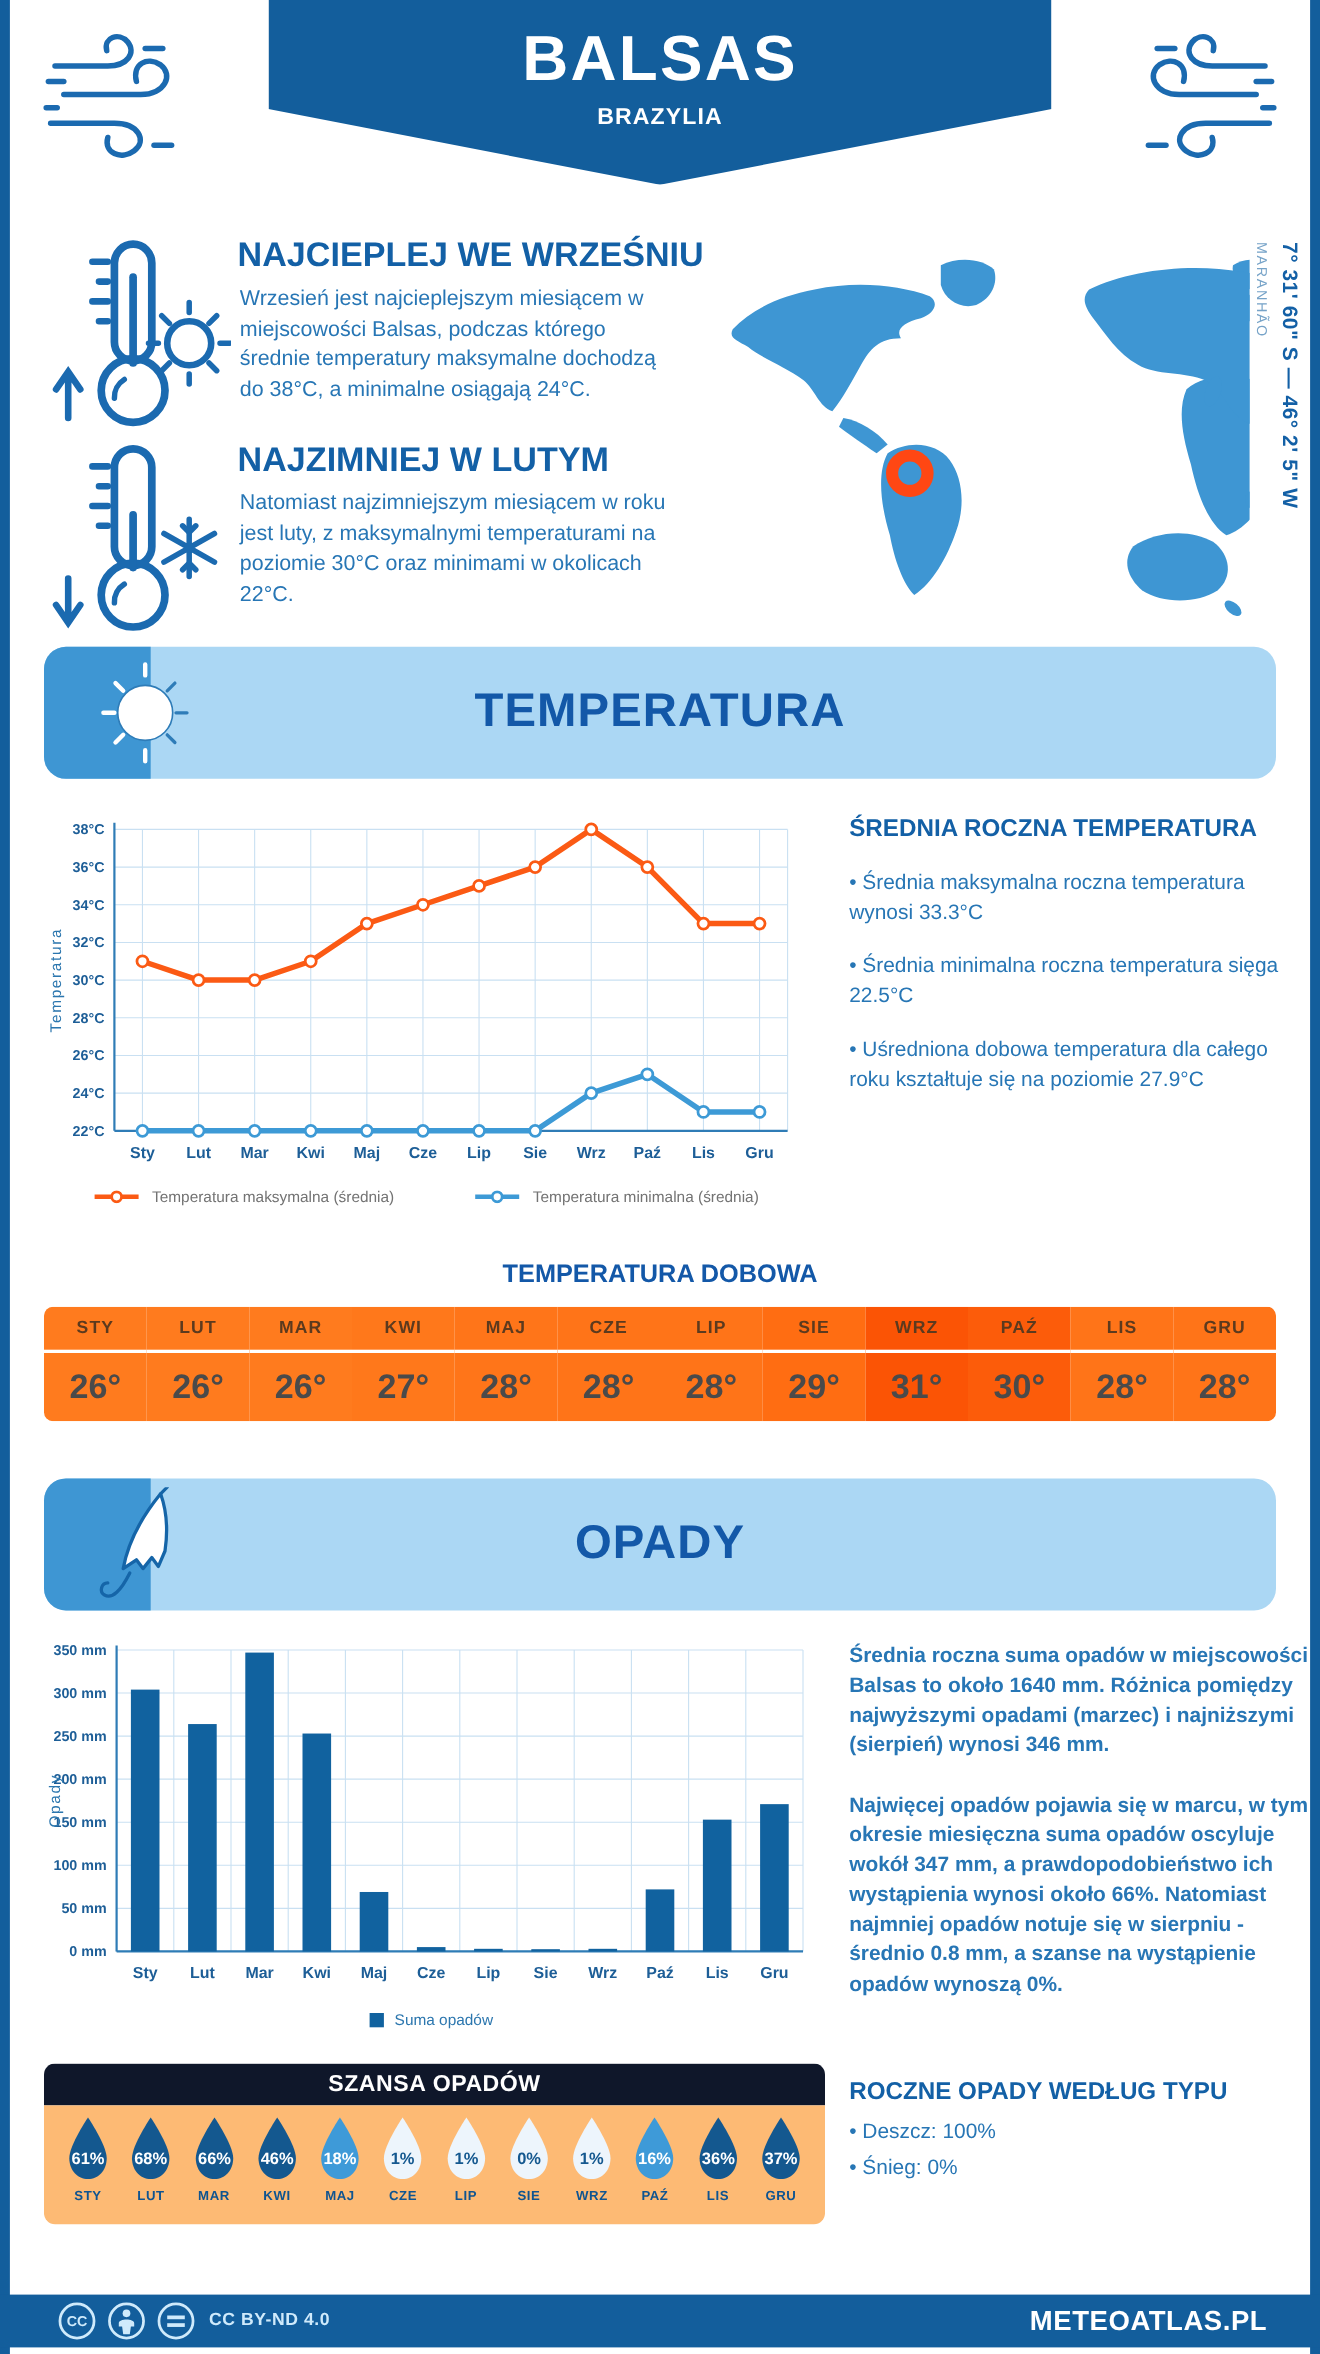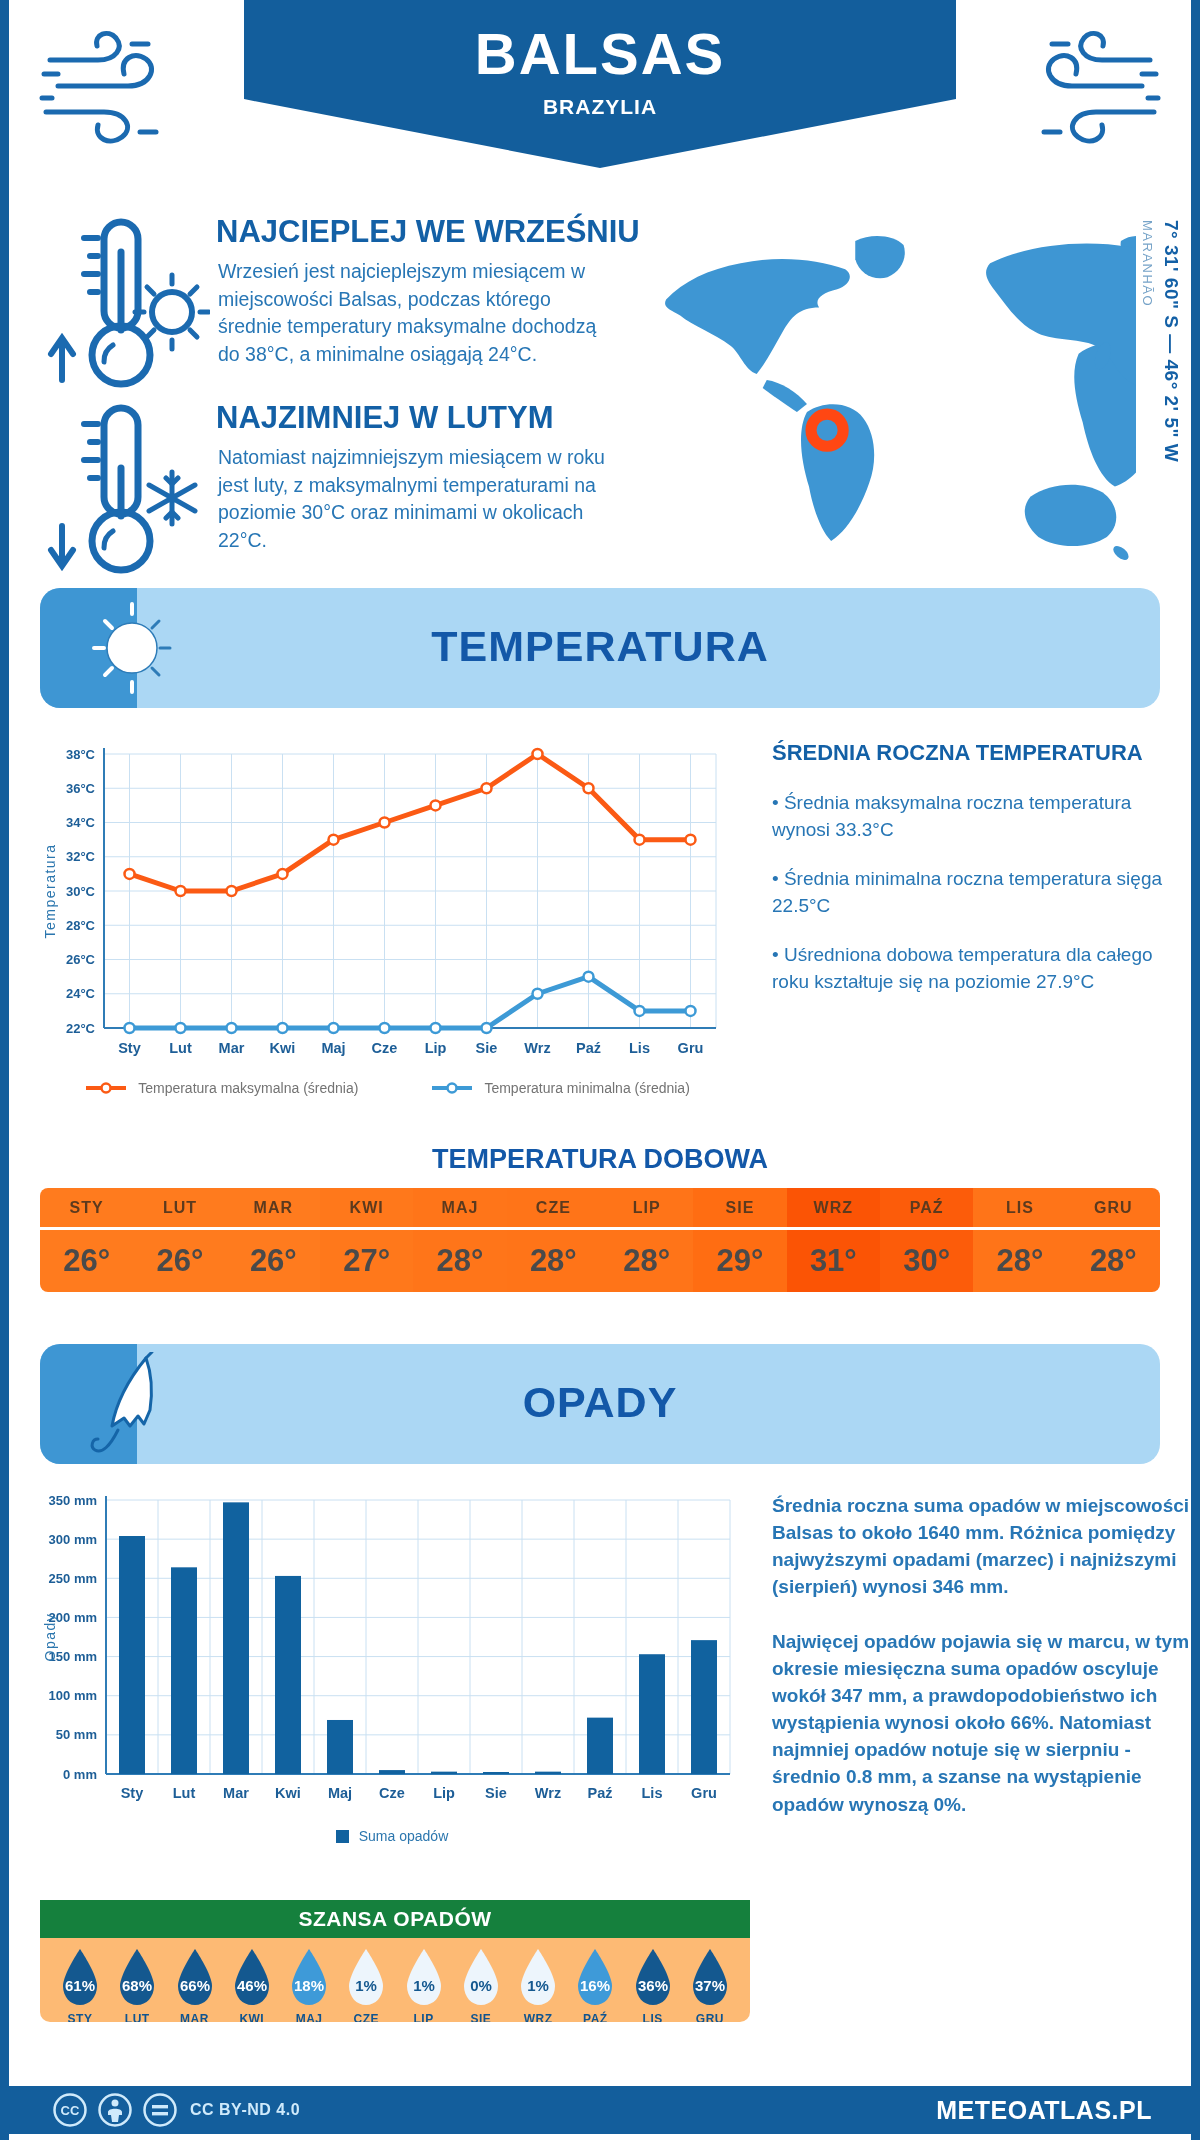--- a/index.html
+++ b/index.html
@@ -34,42 +34,42 @@
   .sec-title{position:absolute;left:0;right:0;top:34px;text-align:center;font-size:43px;font-weight:800;
              color:#1358A8;letter-spacing:1px;}
 
   
   #tempChart{position:absolute;left:42px;top:736px;}
   .temp-right{position:absolute;left:772px;top:740px;width:420px;}
   .panel-h{font-size:22px;font-weight:800;color:#1360A6;margin:0 0 24px;}
   .bullet{font-size:19px;line-height:1.42;color:#2776B5;margin:0 0 22px;}
   .legend{position:absolute;left:42px;top:1080px;width:690px;display:flex;justify-content:center;gap:72px;}
   .leg-item{display:flex;align-items:center;gap:10px;font-size:14px;color:#737373;}
-  .daily-title{position:absolute;left:0;right:0;top:1144px;text-align:center;font-size:27px;font-weight:800;color:#1358A8;}
+  .daily-title{position:absolute;left:0;right:0;top:1144px;text-align:center;font-size:23px;font-weight:800;color:#1358A8;}
   .daily-table{position:absolute;left:40px;top:1188px;width:1120px;height:104px;border-radius:8px;
                overflow:hidden;display:grid;grid-template-columns:repeat(12,1fr);}
   .dt-col{display:flex;flex-direction:column;}
   .dt-month{height:39px;display:flex;align-items:center;justify-content:center;font-size:16px;font-weight:700;
             color:#5C3A1E;letter-spacing:1px;border-bottom:3px solid #fff;}
   .dt-val{flex:1;display:flex;align-items:center;justify-content:center;font-size:31px;font-weight:700;color:#4A4A4A;}
 
   
   #rainChart{position:absolute;left:42px;top:1490px;}
   .bar-legend{position:absolute;left:42px;top:1828px;width:700px;display:flex;justify-content:center;
               align-items:center;gap:10px;font-size:14px;color:#2B76AE;}
   .leg-sq{width:13px;height:13px;background:#11629F;}
   .precip-right{position:absolute;left:772px;top:1492px;width:422px;font-weight:bold;}
   .ppara{font-size:19px;line-height:1.43;color:#2776B5;margin:0 0 27px;}
   .type-block{position:absolute;left:772px;top:1888px;width:420px;}
   .type-h{font-size:22px;font-weight:800;color:#1360A6;margin:0 0 14px;}
   .type-b{font-size:19px;color:#2776B5;margin:0 0 10px;}
 
   .chance{position:absolute;left:40px;top:1876px;width:710px;height:146px;border-radius:10px;overflow:hidden;}
-  .chance-head{height:38px;background:#15803d;color:#fff;display:flex;align-items:center;justify-content:center;
-               font-size:21px;font-weight:700;letter-spacing:.5px;margin-top:24px;}
+  .chance-head{height:38px;background:#0f172a;color:#fff;display:flex;align-items:center;justify-content:center;
+               font-size:21px;font-weight:700;letter-spacing:.5px;}
   .chance-body{height:108px;background:#fdba74;display:flex;justify-content:space-between;padding:9px 14px 0;}
   .drop-item{width:52px;text-align:center;}
   .drop-month{font-size:12px;font-weight:700;color:#0F5490;margin-top:1px;letter-spacing:.5px;}
 
   
   .footer{position:absolute;left:0;top:2086px;width:1200px;height:48px;background:#135E9C;display:flex;align-items:center;}
   .cc-group{display:flex;align-items:center;gap:9px;margin-left:52px;}
   .cc-label{margin-left:12px;font-size:16px;font-weight:700;color:#CFEAFB;letter-spacing:.5px;}
   .brand{margin-left:auto;margin-right:48px;font-size:25px;font-weight:800;color:#fff;letter-spacing:.5px;}
 </style>
@@ -393,20 +393,25 @@
         <text x="662" y="308" text-anchor="middle" font-size="14.5" font-weight="600" fill="#1D5E97">Gru</text>
       </svg></div>
   <div class="bar-legend">
     <span class="leg-sq"></span>
     <span>Suma opadów</span>
   </div>
   <div class="precip-right">
     <p class="ppara">Średnia roczna suma opadów w miejscowości Balsas to około 1640 mm. Różnica pomiędzy najwyższymi opadami (marzec) i najniższymi (sierpień) wynosi 346 mm.</p>
     <p class="ppara">Najwięcej opadów pojawia się w marcu, w tym okresie miesięczna suma opadów oscyluje wokół 347 mm, a prawdopodobieństwo ich wystąpienia wynosi około 66%. Natomiast najmniej opadów notuje się w sierpniu - średnio 0.8 mm, a szanse na wystąpienie opadów wynoszą 0%.</p>
   </div>
+  <div class="type-block">
+    <div class="type-h">ROCZNE OPADY WEDŁUG TYPU</div>
+    <div class="type-b">• Deszcz: 100%</div>
+    <div class="type-b">• Śnieg: 0%</div>
+  </div>
 
   <div class="chance">
     <div class="chance-head">SZANSA OPADÓW</div>
     <div class="chance-body" id="chanceBody">
         <div class="drop-item"><svg viewBox="0 0 44 60" width="44" height="60">
             <path d="M22 2 C22 2 5 27 5 39 C5 50 12.6 58 22 58 C31.4 58 39 50 39 39 C39 27 22 2 22 2 Z" fill="#14588F"></path>
             <text x="22" y="44" text-anchor="middle" font-size="15" font-weight="bold" fill="#FFFFFF">61%</text>
           </svg><div class="drop-month">STY</div></div>
         <div class="drop-item"><svg viewBox="0 0 44 60" width="44" height="60">
             <path d="M22 2 C22 2 5 27 5 39 C5 50 12.6 58 22 58 C31.4 58 39 50 39 39 C39 27 22 2 22 2 Z" fill="#14588F"></path>

